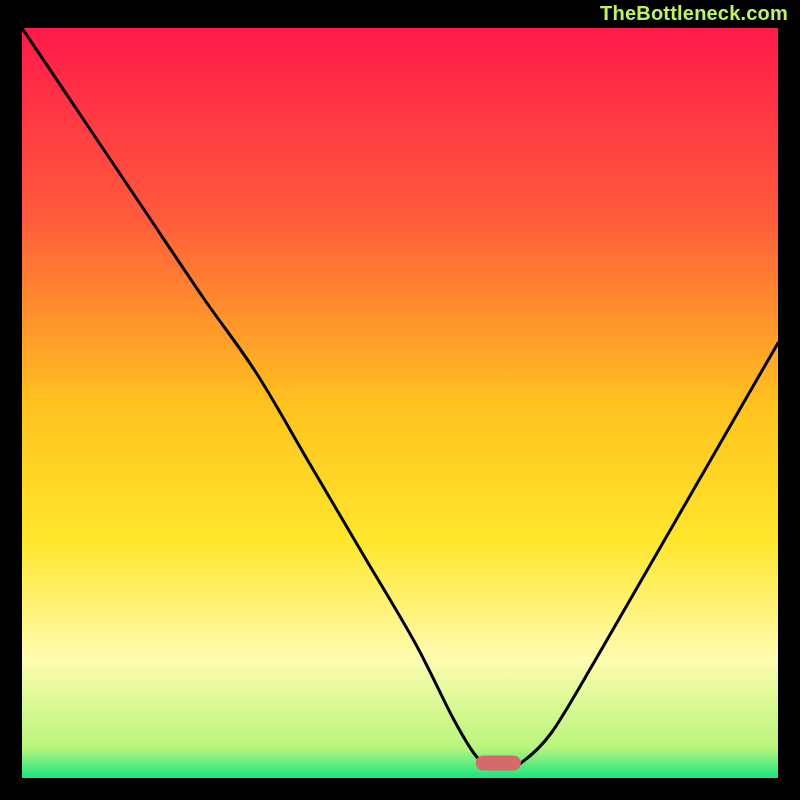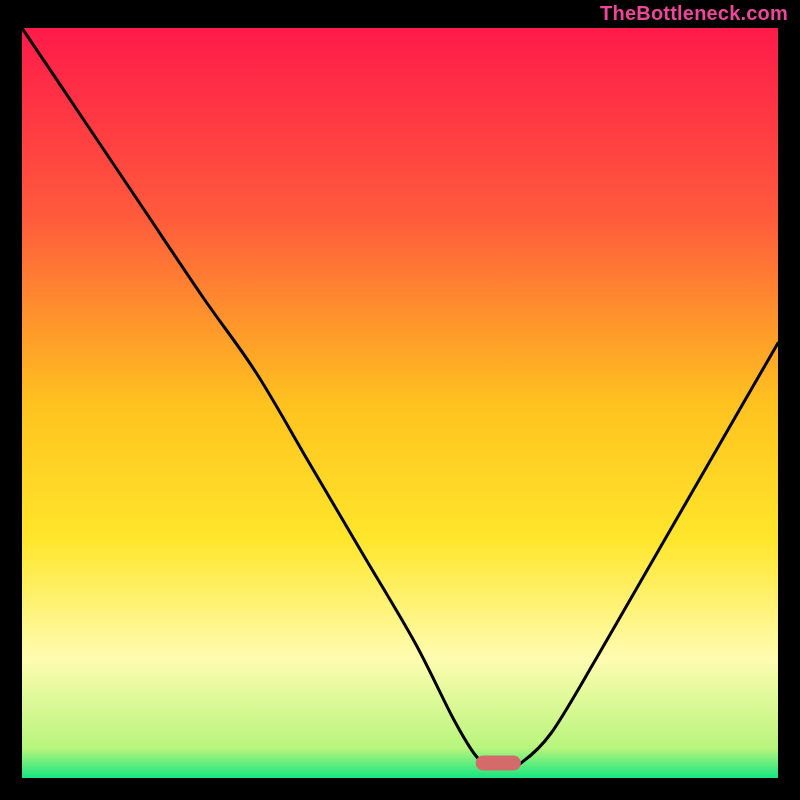--- a/index.html
+++ b/index.html
@@ -14,21 +14,21 @@
   .frame {
     position: relative;
     width: 800px;
     height: 800px;
     background: #000;
   }
   .watermark {
     position: absolute;
     top: 2px;
     right: 12px;
-    color: #ec4899;
+    color: #bef264;
     font-size: 20px;
     font-weight: 600;
     letter-spacing: 0.2px;
     user-select: none;
     margin-left: 31px;
   }
   .plot {
     position: absolute;
     left: 22px;
     top: 28px;

